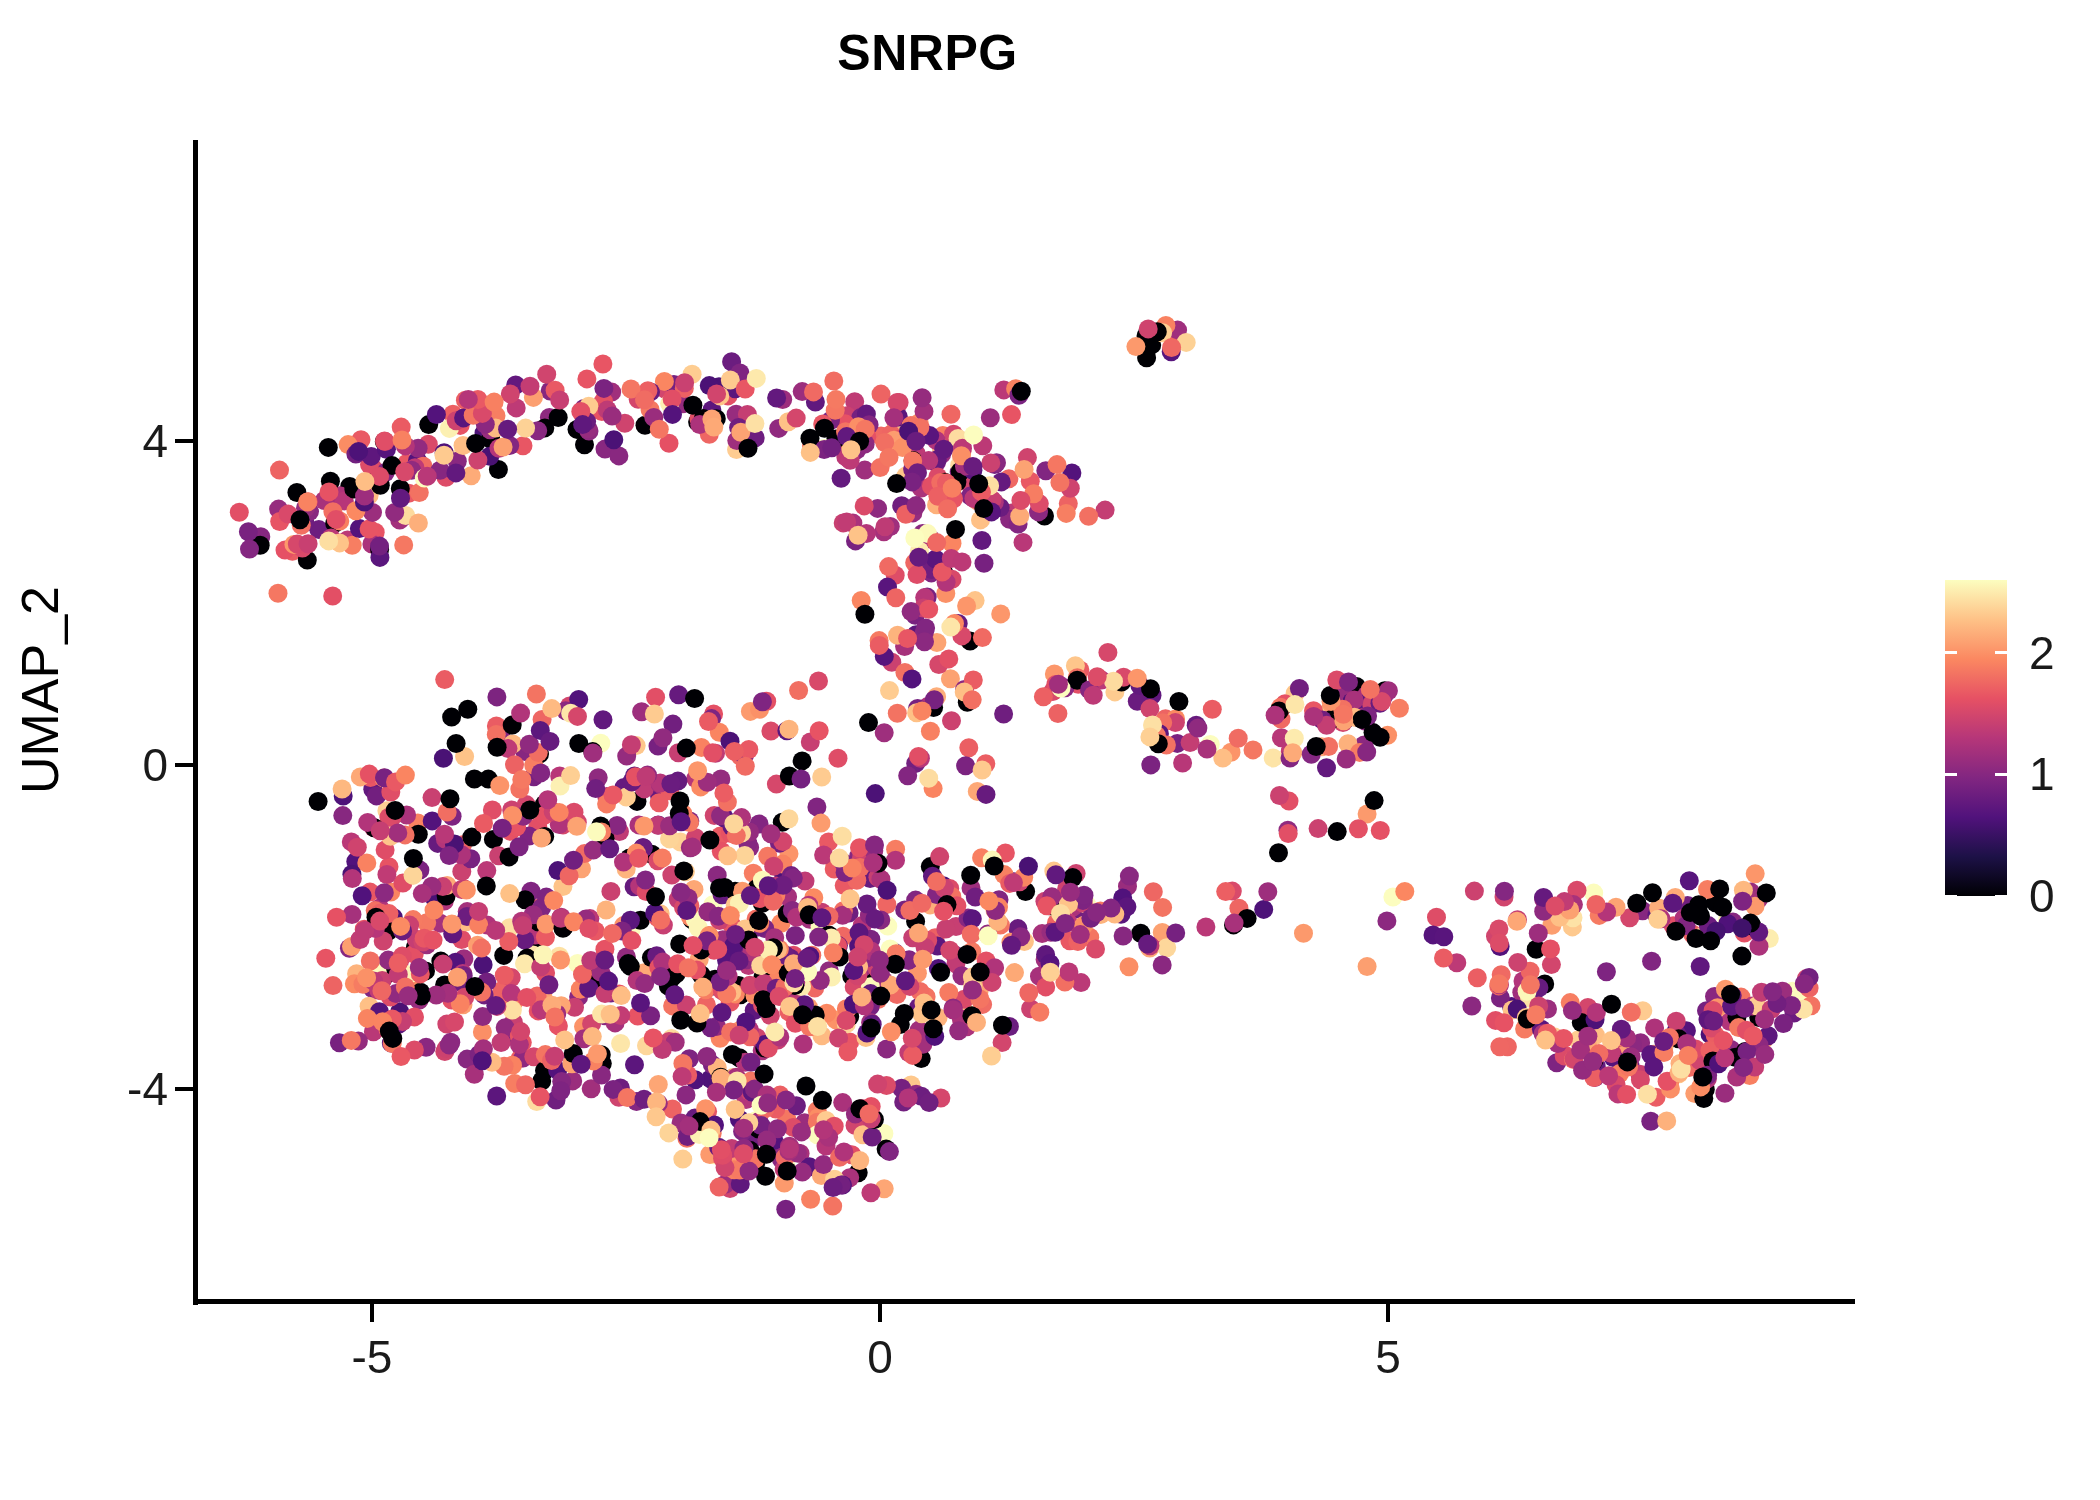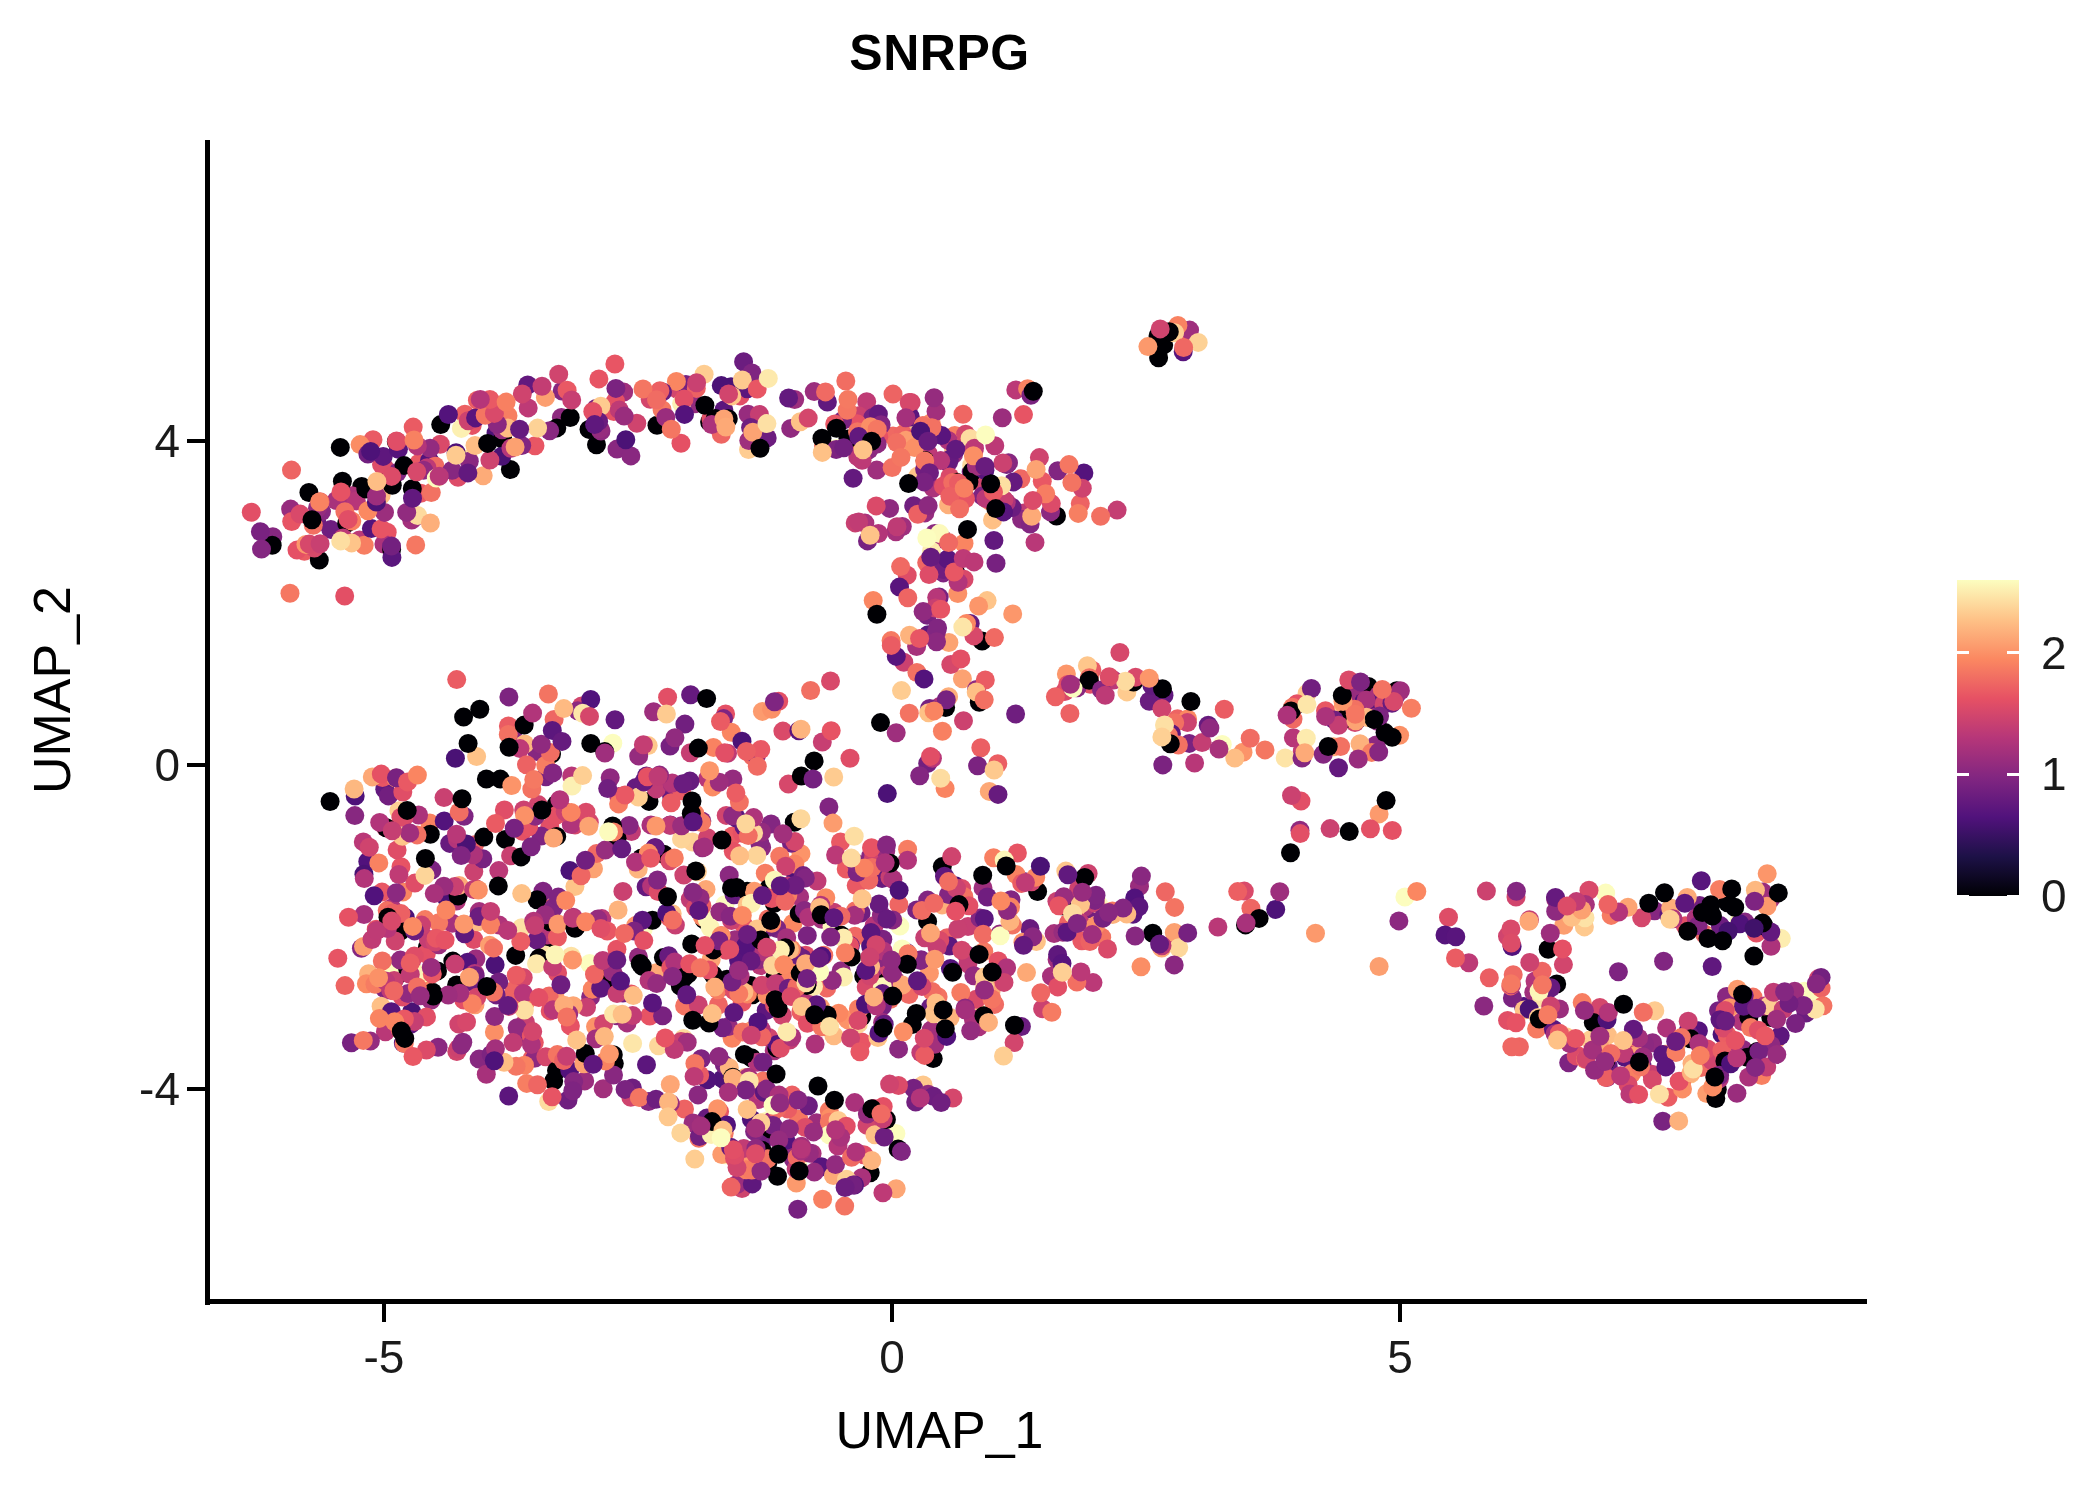--- a/index.html
+++ b/index.html
@@ -9,21 +9,21 @@
   }
   body {
     width: 2100px;
     height: 1500px;
     font-family: "Liberation Sans", sans-serif;
     overflow: hidden;
     position: relative;
   }
   #figure {
     position: absolute;
-    left: 12px; top: 0;
+    left: 0; top: 0;
     width: 2000px;
     height: 1500px;
     background: #ffffff;
     border-radius: 29px;
   }
   #plot-title {
     position: absolute;
     left: 0;
     top: 24px;
     width: 1855px;
@@ -2333,21 +2333,20 @@
     </div>
   <div id="y-ticks">
       <div class="tick-y" style="top: 438.6px;"></div>
       <div class="ticklabel-y" style="top: 440.6px;">4</div>
       <div class="tick-y" style="top: 763px;"></div>
       <div class="ticklabel-y" style="top: 765px;">0</div>
       <div class="tick-y" style="top: 1087.4px;"></div>
       <div class="ticklabel-y" style="top: 1089.4px;">-4</div>
     </div>
 
-  <div id="xlabel">UMAP_1</div>
   <div id="ylabel">UMAP_2</div>
 
   <div id="legend">
     <div id="legend-bar" style="background: linear-gradient(rgb(252, 253, 191) 0%, rgb(254, 194, 135) 12.5%, rgb(251, 136, 97) 25%, rgb(230, 81, 100) 37.5%, rgb(182, 54, 121) 50%, rgb(130, 38, 129) 62.5%, rgb(81, 18, 124) 75%, rgb(29, 17, 71) 87.5%, rgb(0, 0, 4) 100%);"></div>
   <div class="legend-tick left" style="top: 71.4231px;"></div>
       <div class="legend-tick right" style="top: 71.4231px;"></div>
       <div class="legend-tick left" style="top: 192.962px;"></div>
       <div class="legend-tick right" style="top: 192.962px;"></div>
       <div class="legend-tick left" style="top: 314.5px;"></div>
       <div class="legend-tick right" style="top: 314.5px;"></div>

